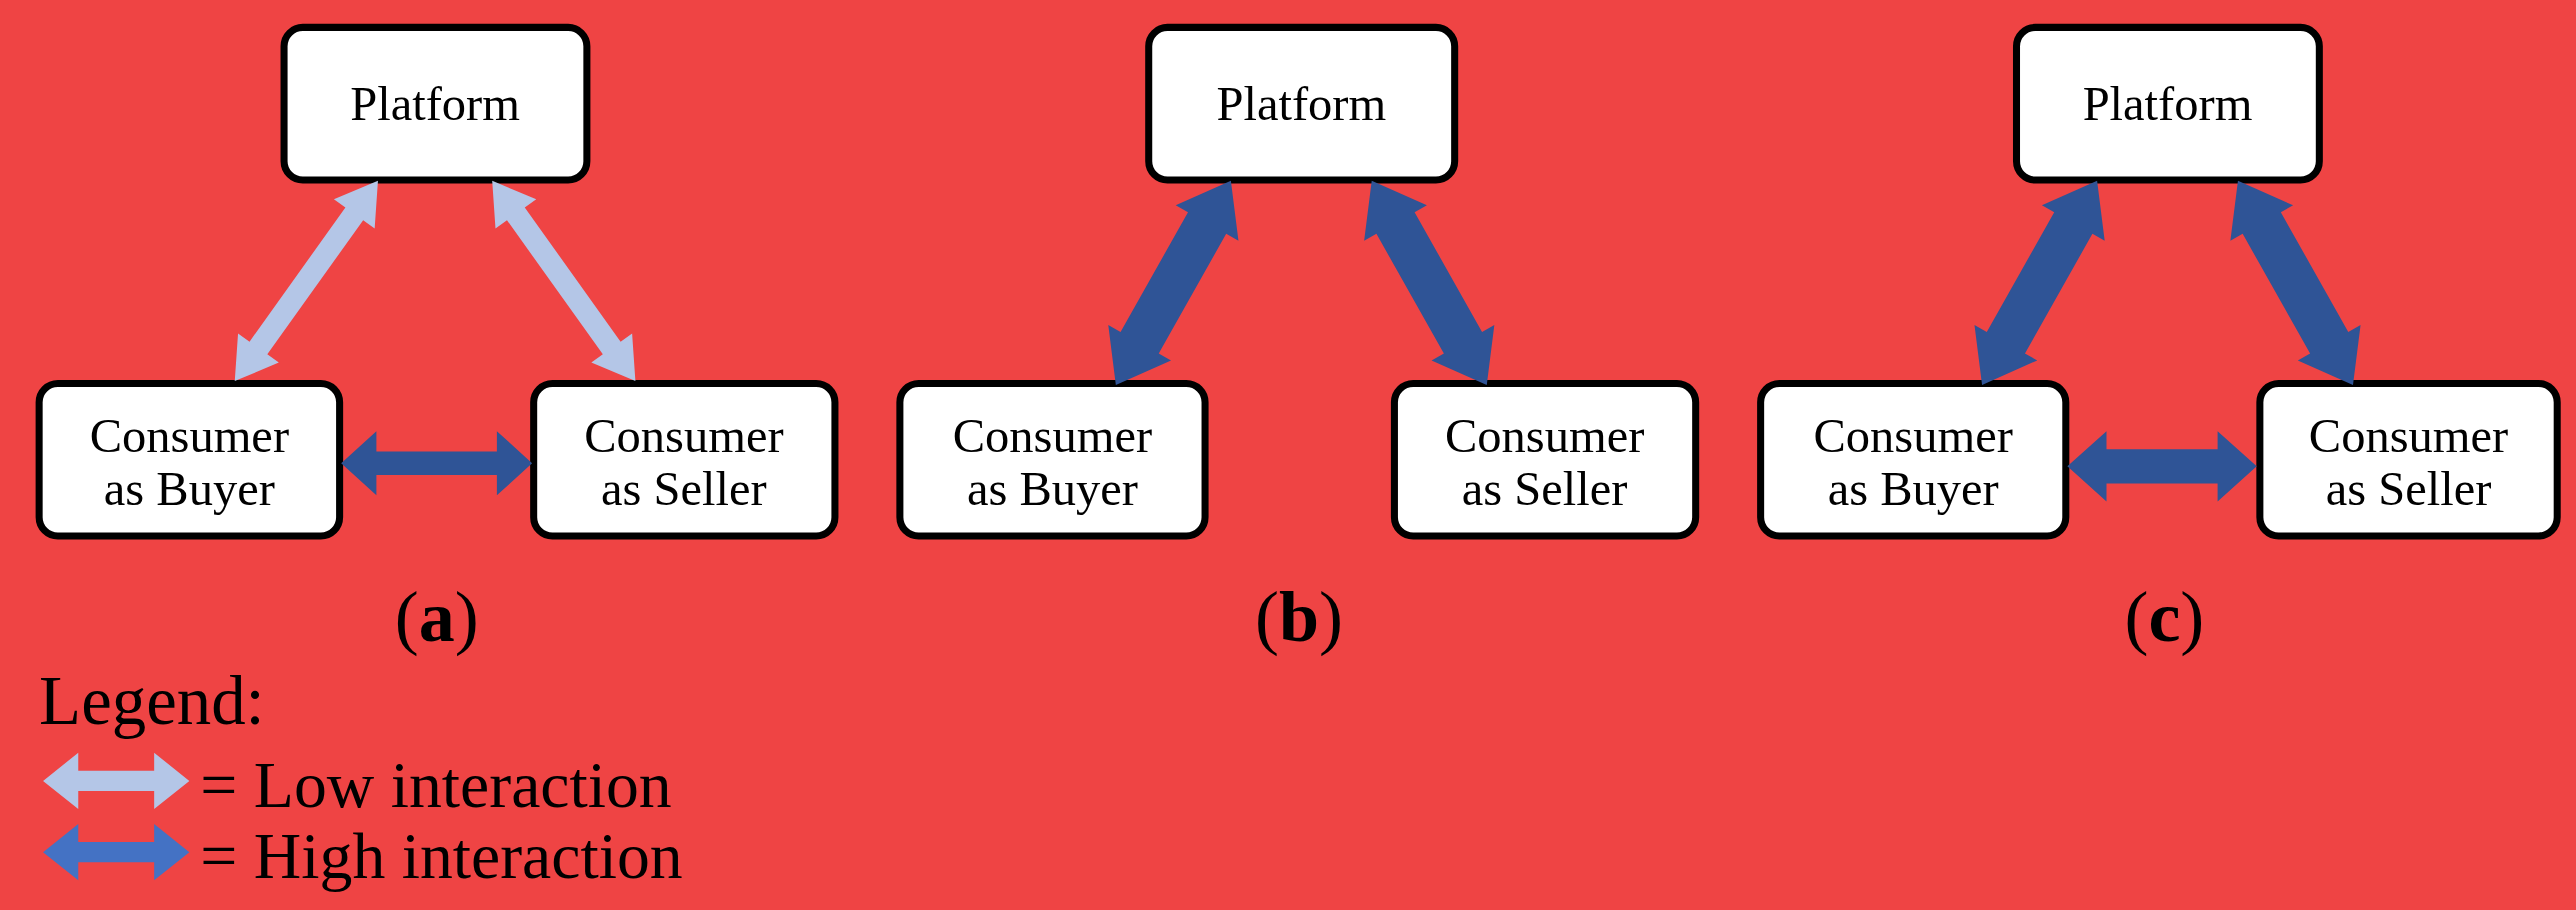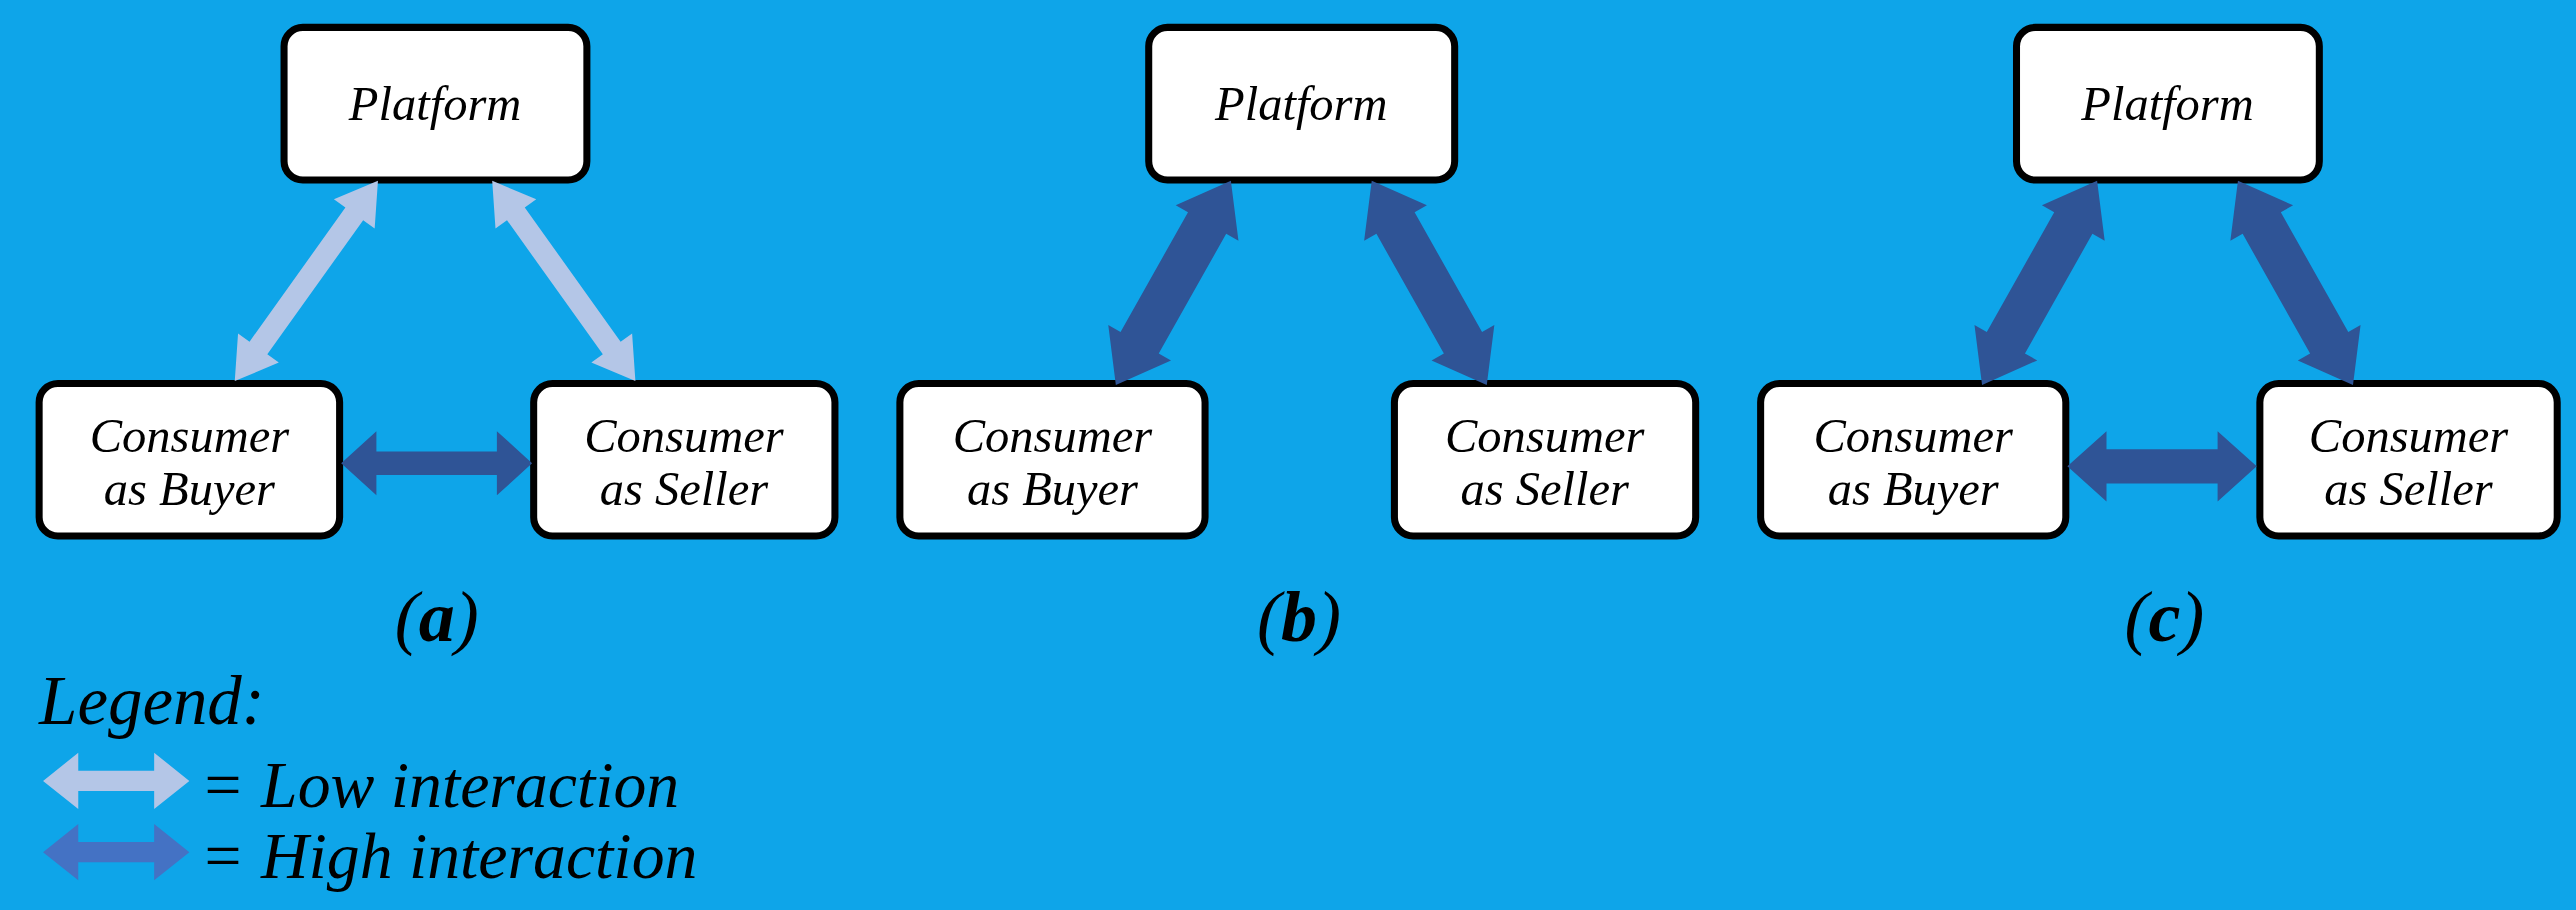--- a/index.html
+++ b/index.html
@@ -2,22 +2,21 @@
 <html style="font-size:12.5px"><head>
 <meta charset="utf-8">
 <style>
   html, body {
     margin: 0;
     padding: 0;
     background: #ffffff;
   }
   .figure-wrap {
     width: 100%;
-    background: #0ea5e9;
-    font-style: italic;
+    background: #ef4444;
   }
   svg {
     display: block;
     width: 100%;
     height: auto;
     font-family: "Liberation Serif", "DejaVu Serif", serif;
   }
   rect.node {
     fill: #ffffff;
     stroke: #000000;

